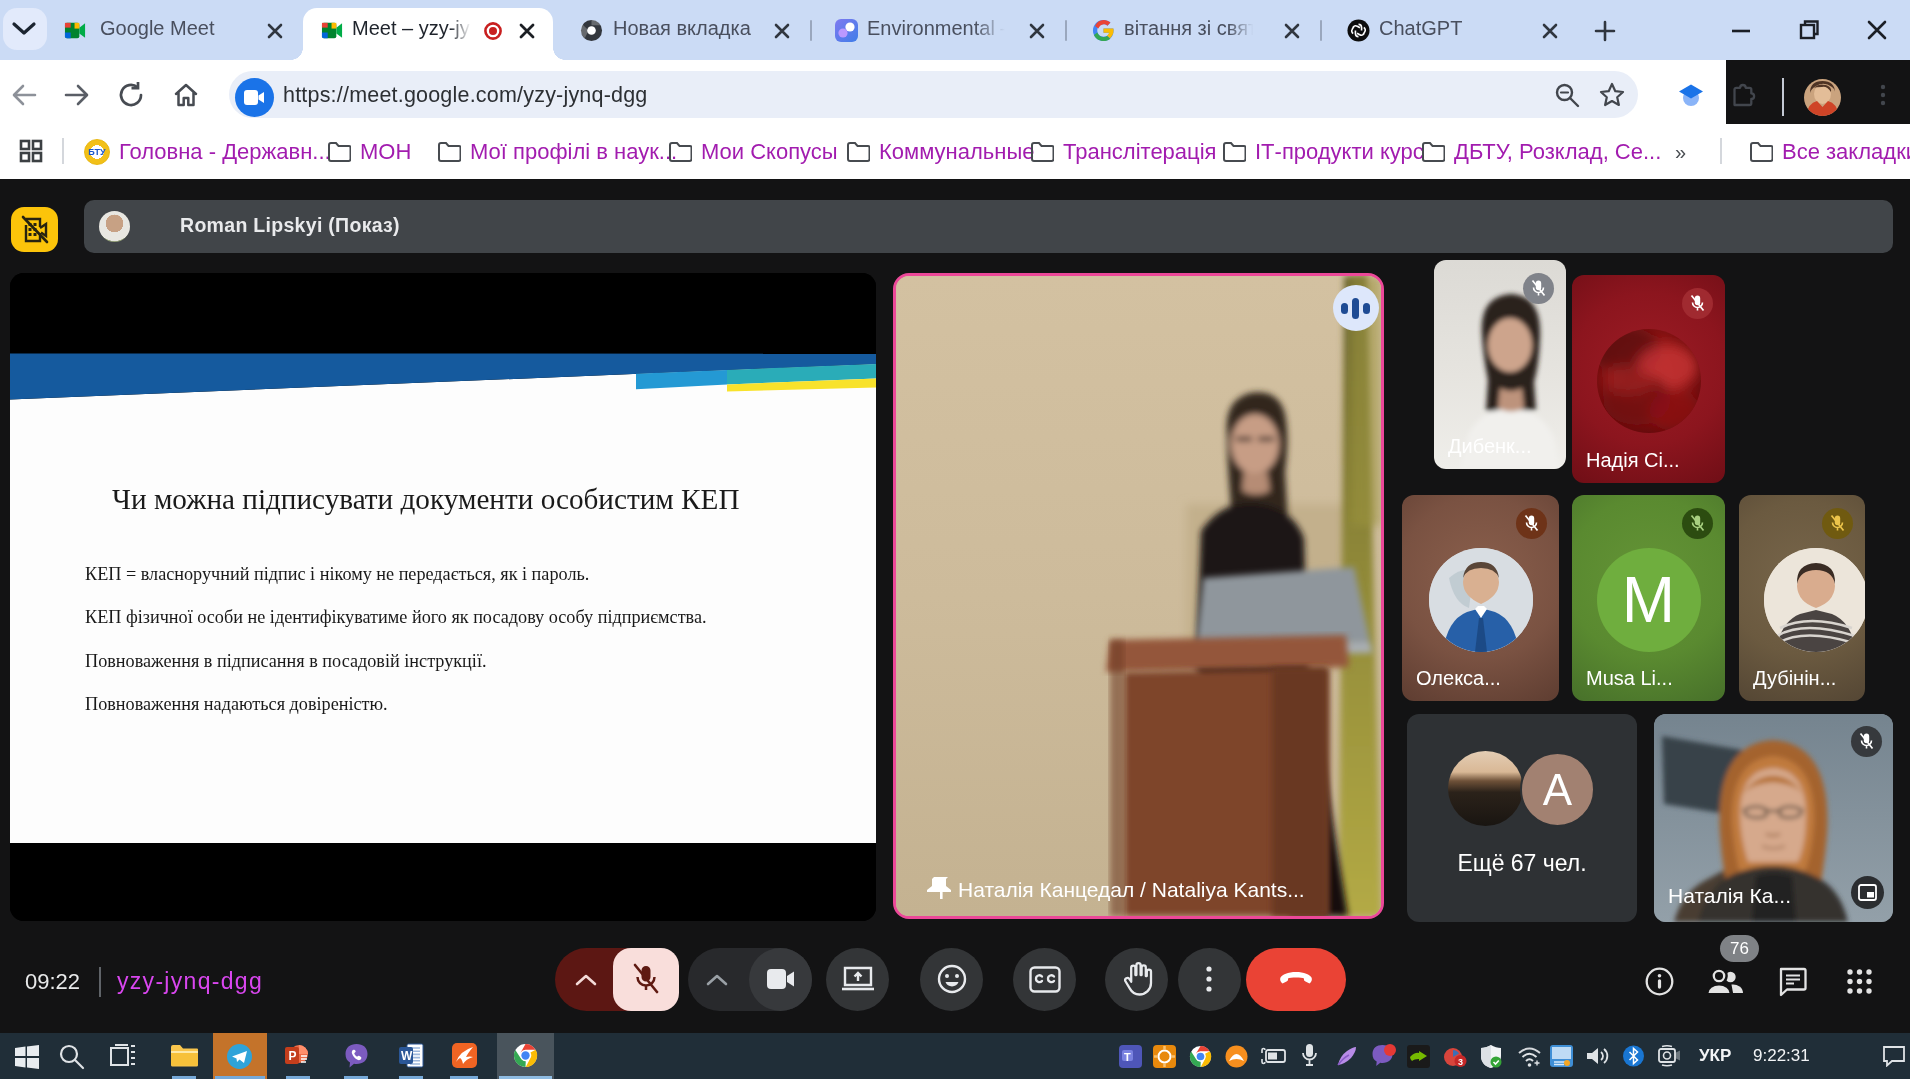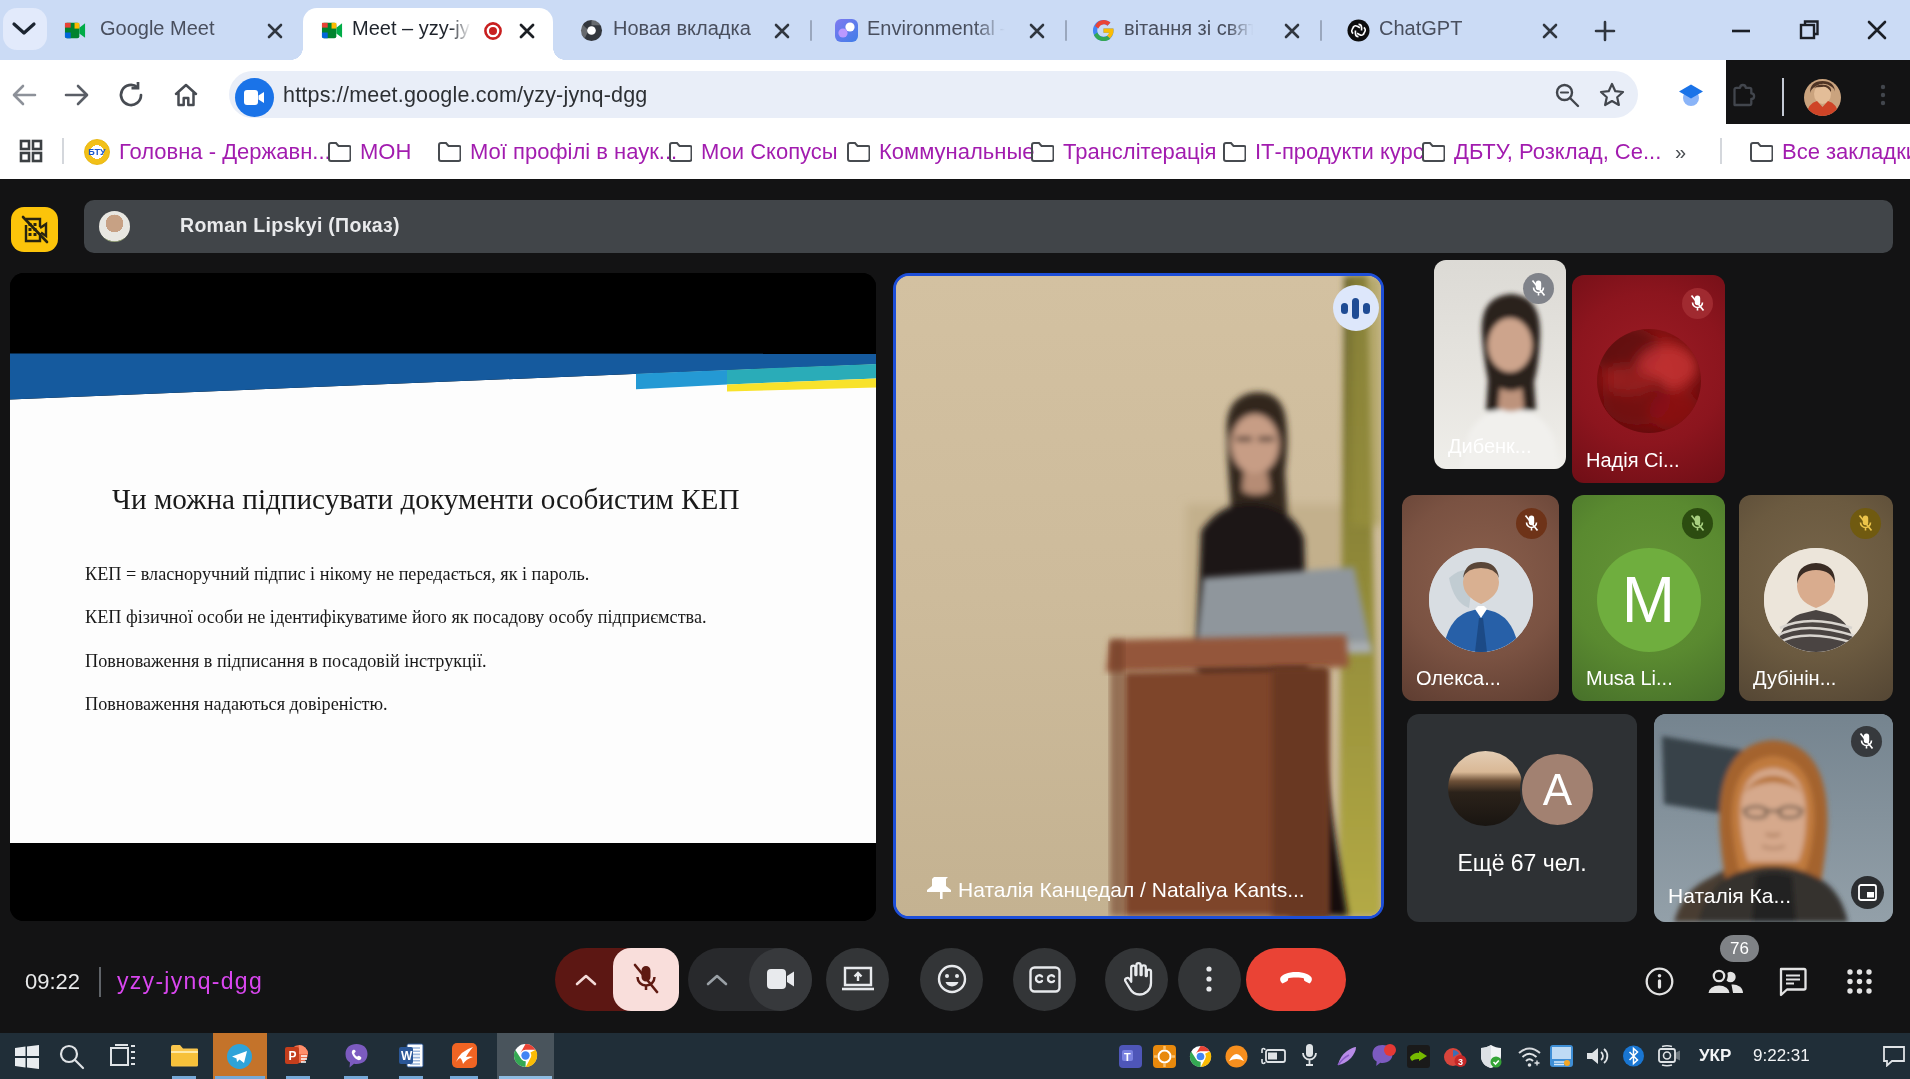--- a/index.html
+++ b/index.html
@@ -19,21 +19,21 @@
   #bookmarks { position:absolute; left:0; top:124px; width:1910px; height:55px; background:#ffffff; }
   .bm { position:absolute; top:13px; height:30px; display:flex; align-items:center; gap:9px; }
   .bm span { font-size:22px; color:#a21caf; white-space:nowrap; }
   
   #page { position:absolute; left:0; top:180px; width:1910px; height:853px; background:#131314; }
   #banner { position:absolute; left:84px; top:20px; width:1809px; height:53px; background:#414549; border-radius:10px; }
   #yicon { position:absolute; left:11px; top:27px; width:47px; height:45px; background:#fcc40a; border-radius:13px; }
   
   #pres { position:absolute; left:10px; top:93px; width:866px; height:648px; background:#000; border-radius:14px; overflow:hidden;text-align:right; }
   
-  #pin { position:absolute; left:893px; top:93px; width:491px; height:646px; border-radius:16px; border:3px solid #1d4ed8; overflow:hidden; background:#cfbc9d; }
+  #pin { position:absolute; left:893px; top:93px; width:491px; height:646px; border-radius:16px; border:3px solid #ec4899; overflow:hidden; background:#cfbc9d; }
   .tile { position:absolute; border-radius:12px; overflow:hidden; }
   .tname { position:absolute; left:14px; bottom:11px; color:#fff; font-size:20px; white-space:nowrap; }
   .mic { position:absolute; top:13px; width:31px; height:31px; border-radius:50%; display:flex; align-items:center; justify-content:center; }
   .avatar { position:absolute; border-radius:50%; }
   
   .ctl { position:absolute; top:768px; height:63px; border-radius:32px; }
   .circ { position:absolute; top:768px; width:63px; height:63px; border-radius:50%; background:#333537; display:flex; align-items:center; justify-content:center; }
   
   #taskbar { position:absolute; left:0; top:1033px; width:1910px; height:46px; background:#202e38; }
 </style>
@@ -489,21 +489,21 @@
     <div class="mic" style="right:12px;background:#2c4c10;">
         <svg width="17" height="19" viewBox="0 0 17 19">
           <path d="M8.5 1.5 a2.7 2.7 0 0 1 2.7 2.7 V8.5 a2.7 2.7 0 0 1 -5.4 0 V4.2 A2.7 2.7 0 0 1 8.5 1.5 Z" fill="#a8d080"></path>
           <path d="M3.5 8.5 a5 5 0 0 0 10 0 M8.5 13.5 V16.5" fill="none" stroke="#a8d080" stroke-width="1.6"></path>
           <path d="M2.5 1.5 L14.5 16.5" stroke="#a8d080" stroke-width="1.7"></path>
         </svg>
       </div>
     <div class="tname">Musa Li...</div>
   </div>
 
-  <div class="tile" style="left:1739px;top:315px;width:154px;height:205.5px;background:radial-gradient(circle at 50% 40%,#77654a 0%,#6b5a40 55%,#544634 100%);padding-left:15px;">
+  <div class="tile" style="left:1739px;top:315px;width:126px;height:205.5px;background:radial-gradient(circle at 50% 40%,#77654a 0%,#6b5a40 55%,#544634 100%);padding-left:15px;">
     <div class="avatar" style="left:25px;top:53px;width:104px;height:104px;background:radial-gradient(circle at 50% 35%,#efe8df 0%,#e4dcd2 50%,#cfc4b6 100%);"></div>
     <svg class="abs" style="left:25px;top:53px;" width="104" height="104" viewBox="0 0 104 104">
         <defs>
           <clipPath id="c6">
             <circle cx="52" cy="52" r="52"></circle>
           </clipPath>
         </defs>
         <g clip-path="url(#c6)">
       <rect width="104" height="104" fill="#ece5da"></rect>
       <path d="M52 18 Q70 18 71 38 Q70 54 52 60 Q34 54 33 38 Q34 18 52 18 Z" fill="#d9ac8e"></path>

